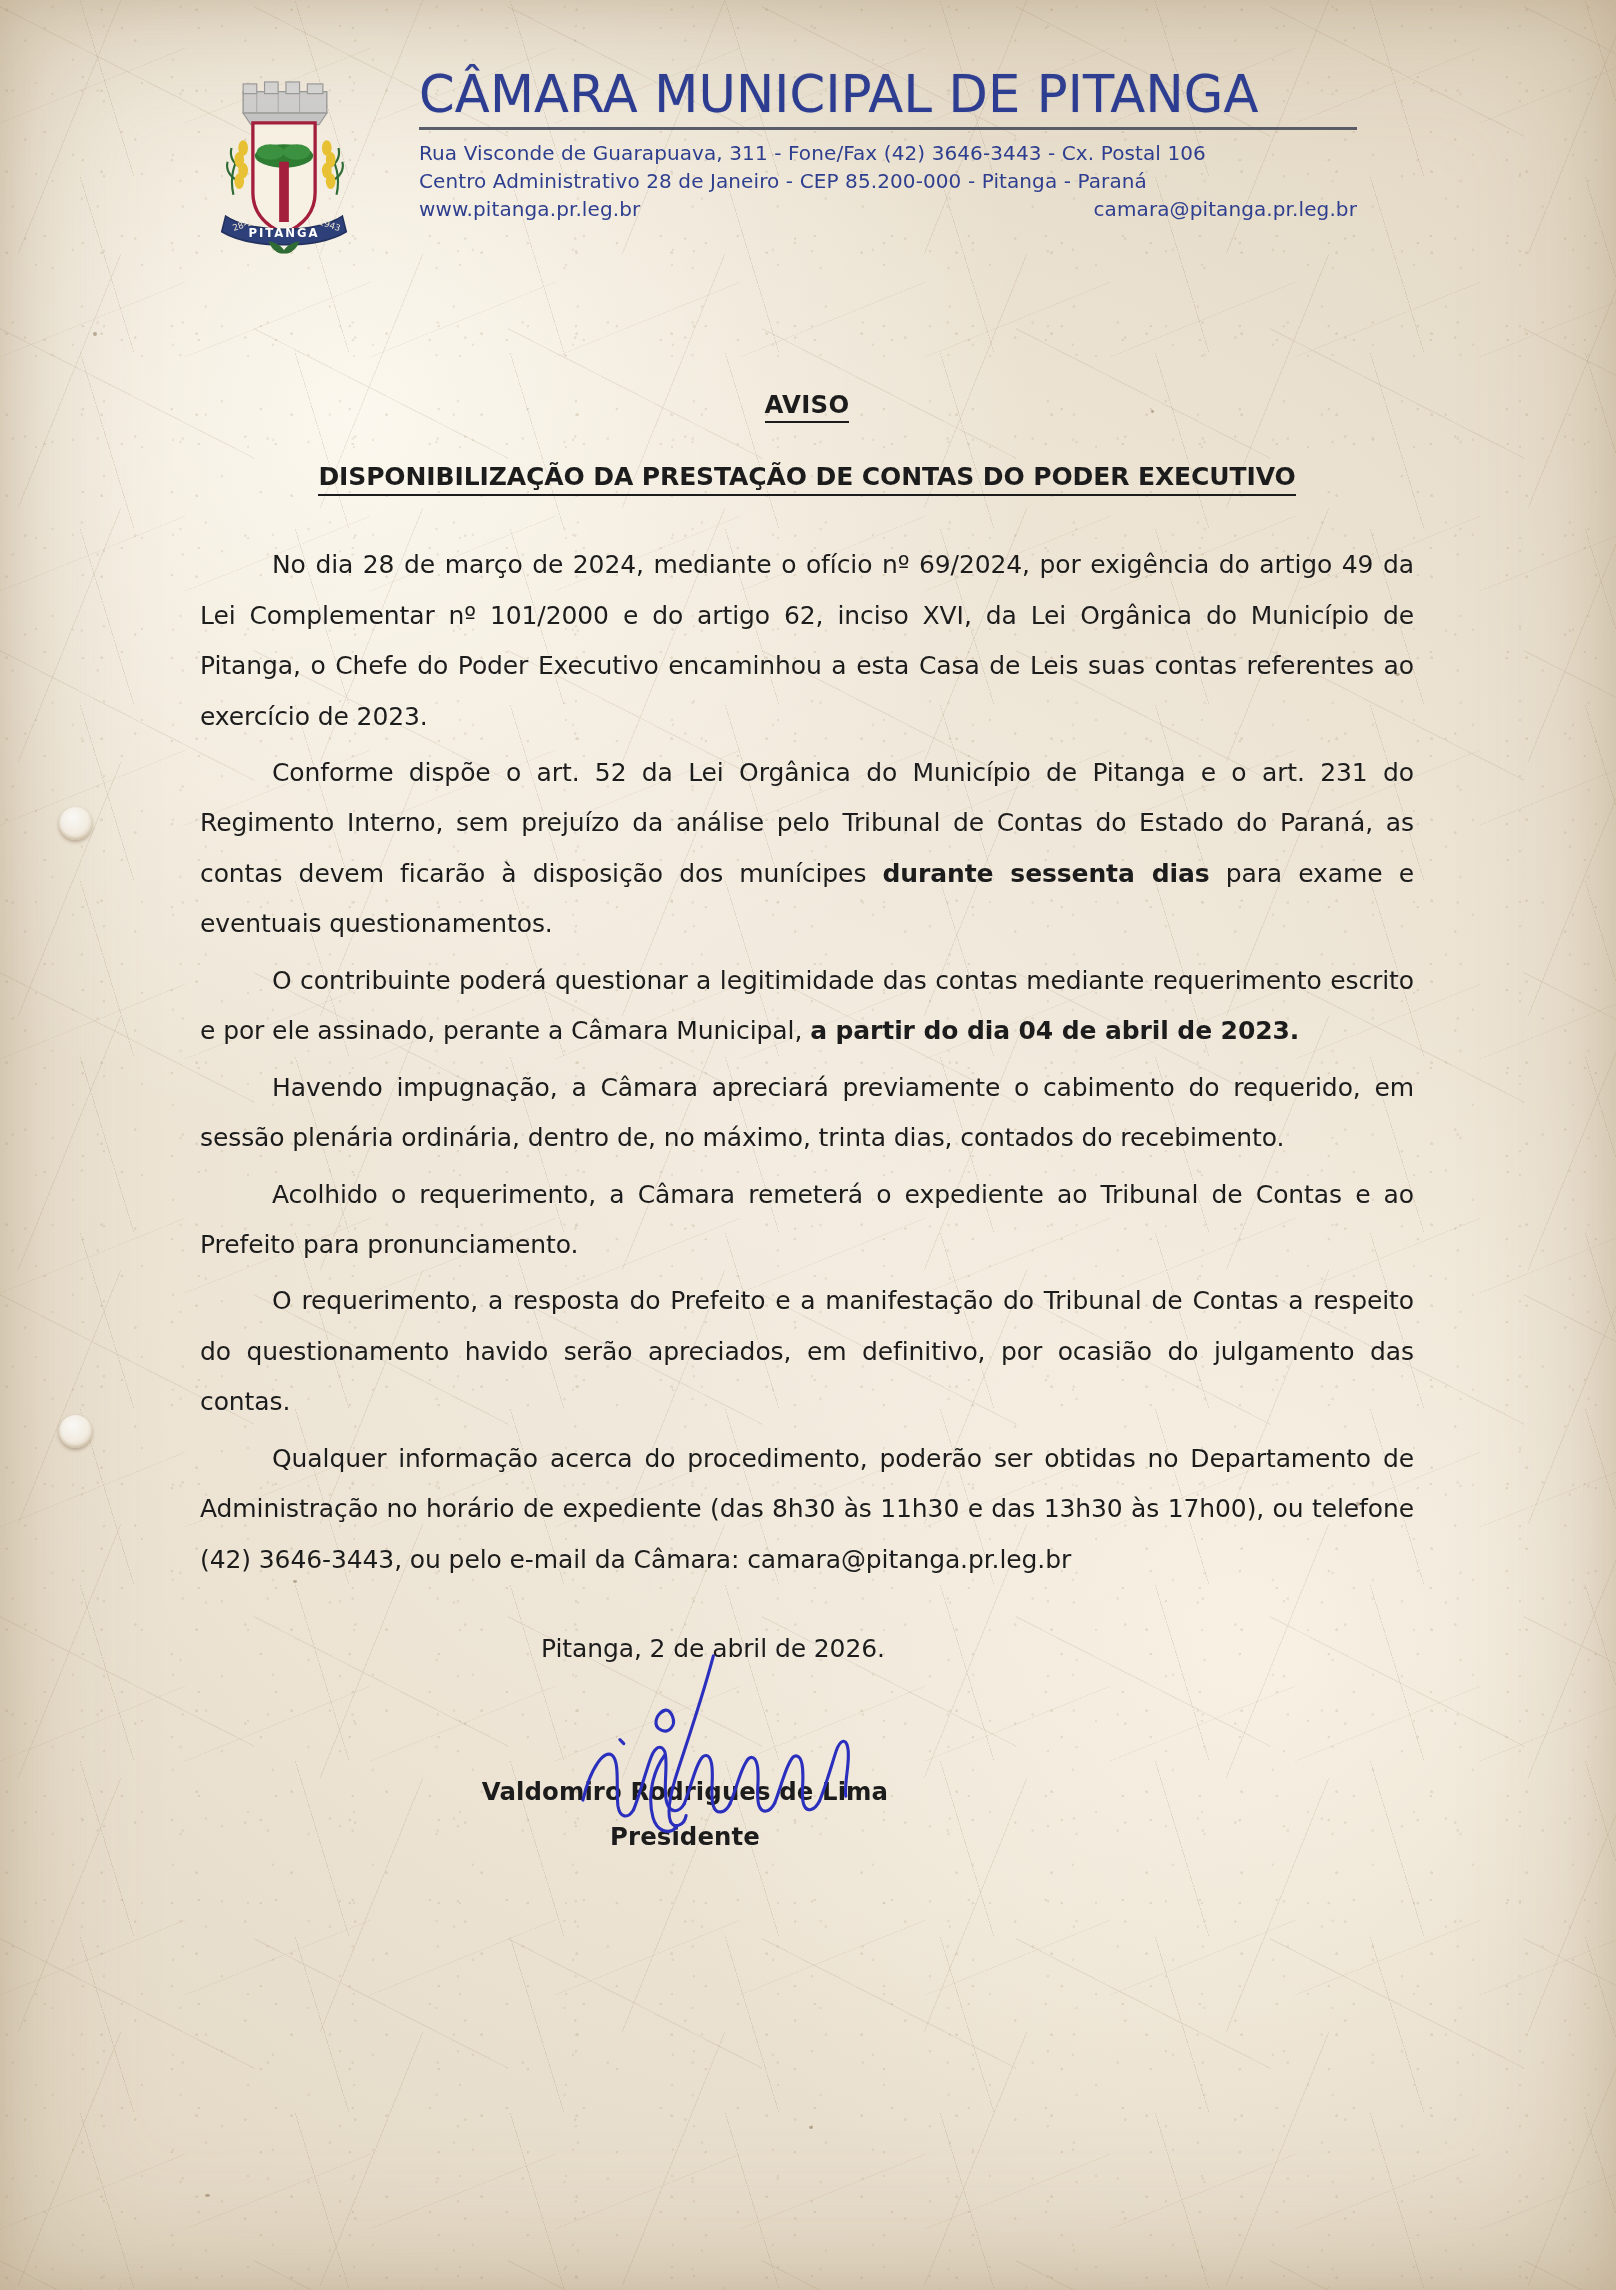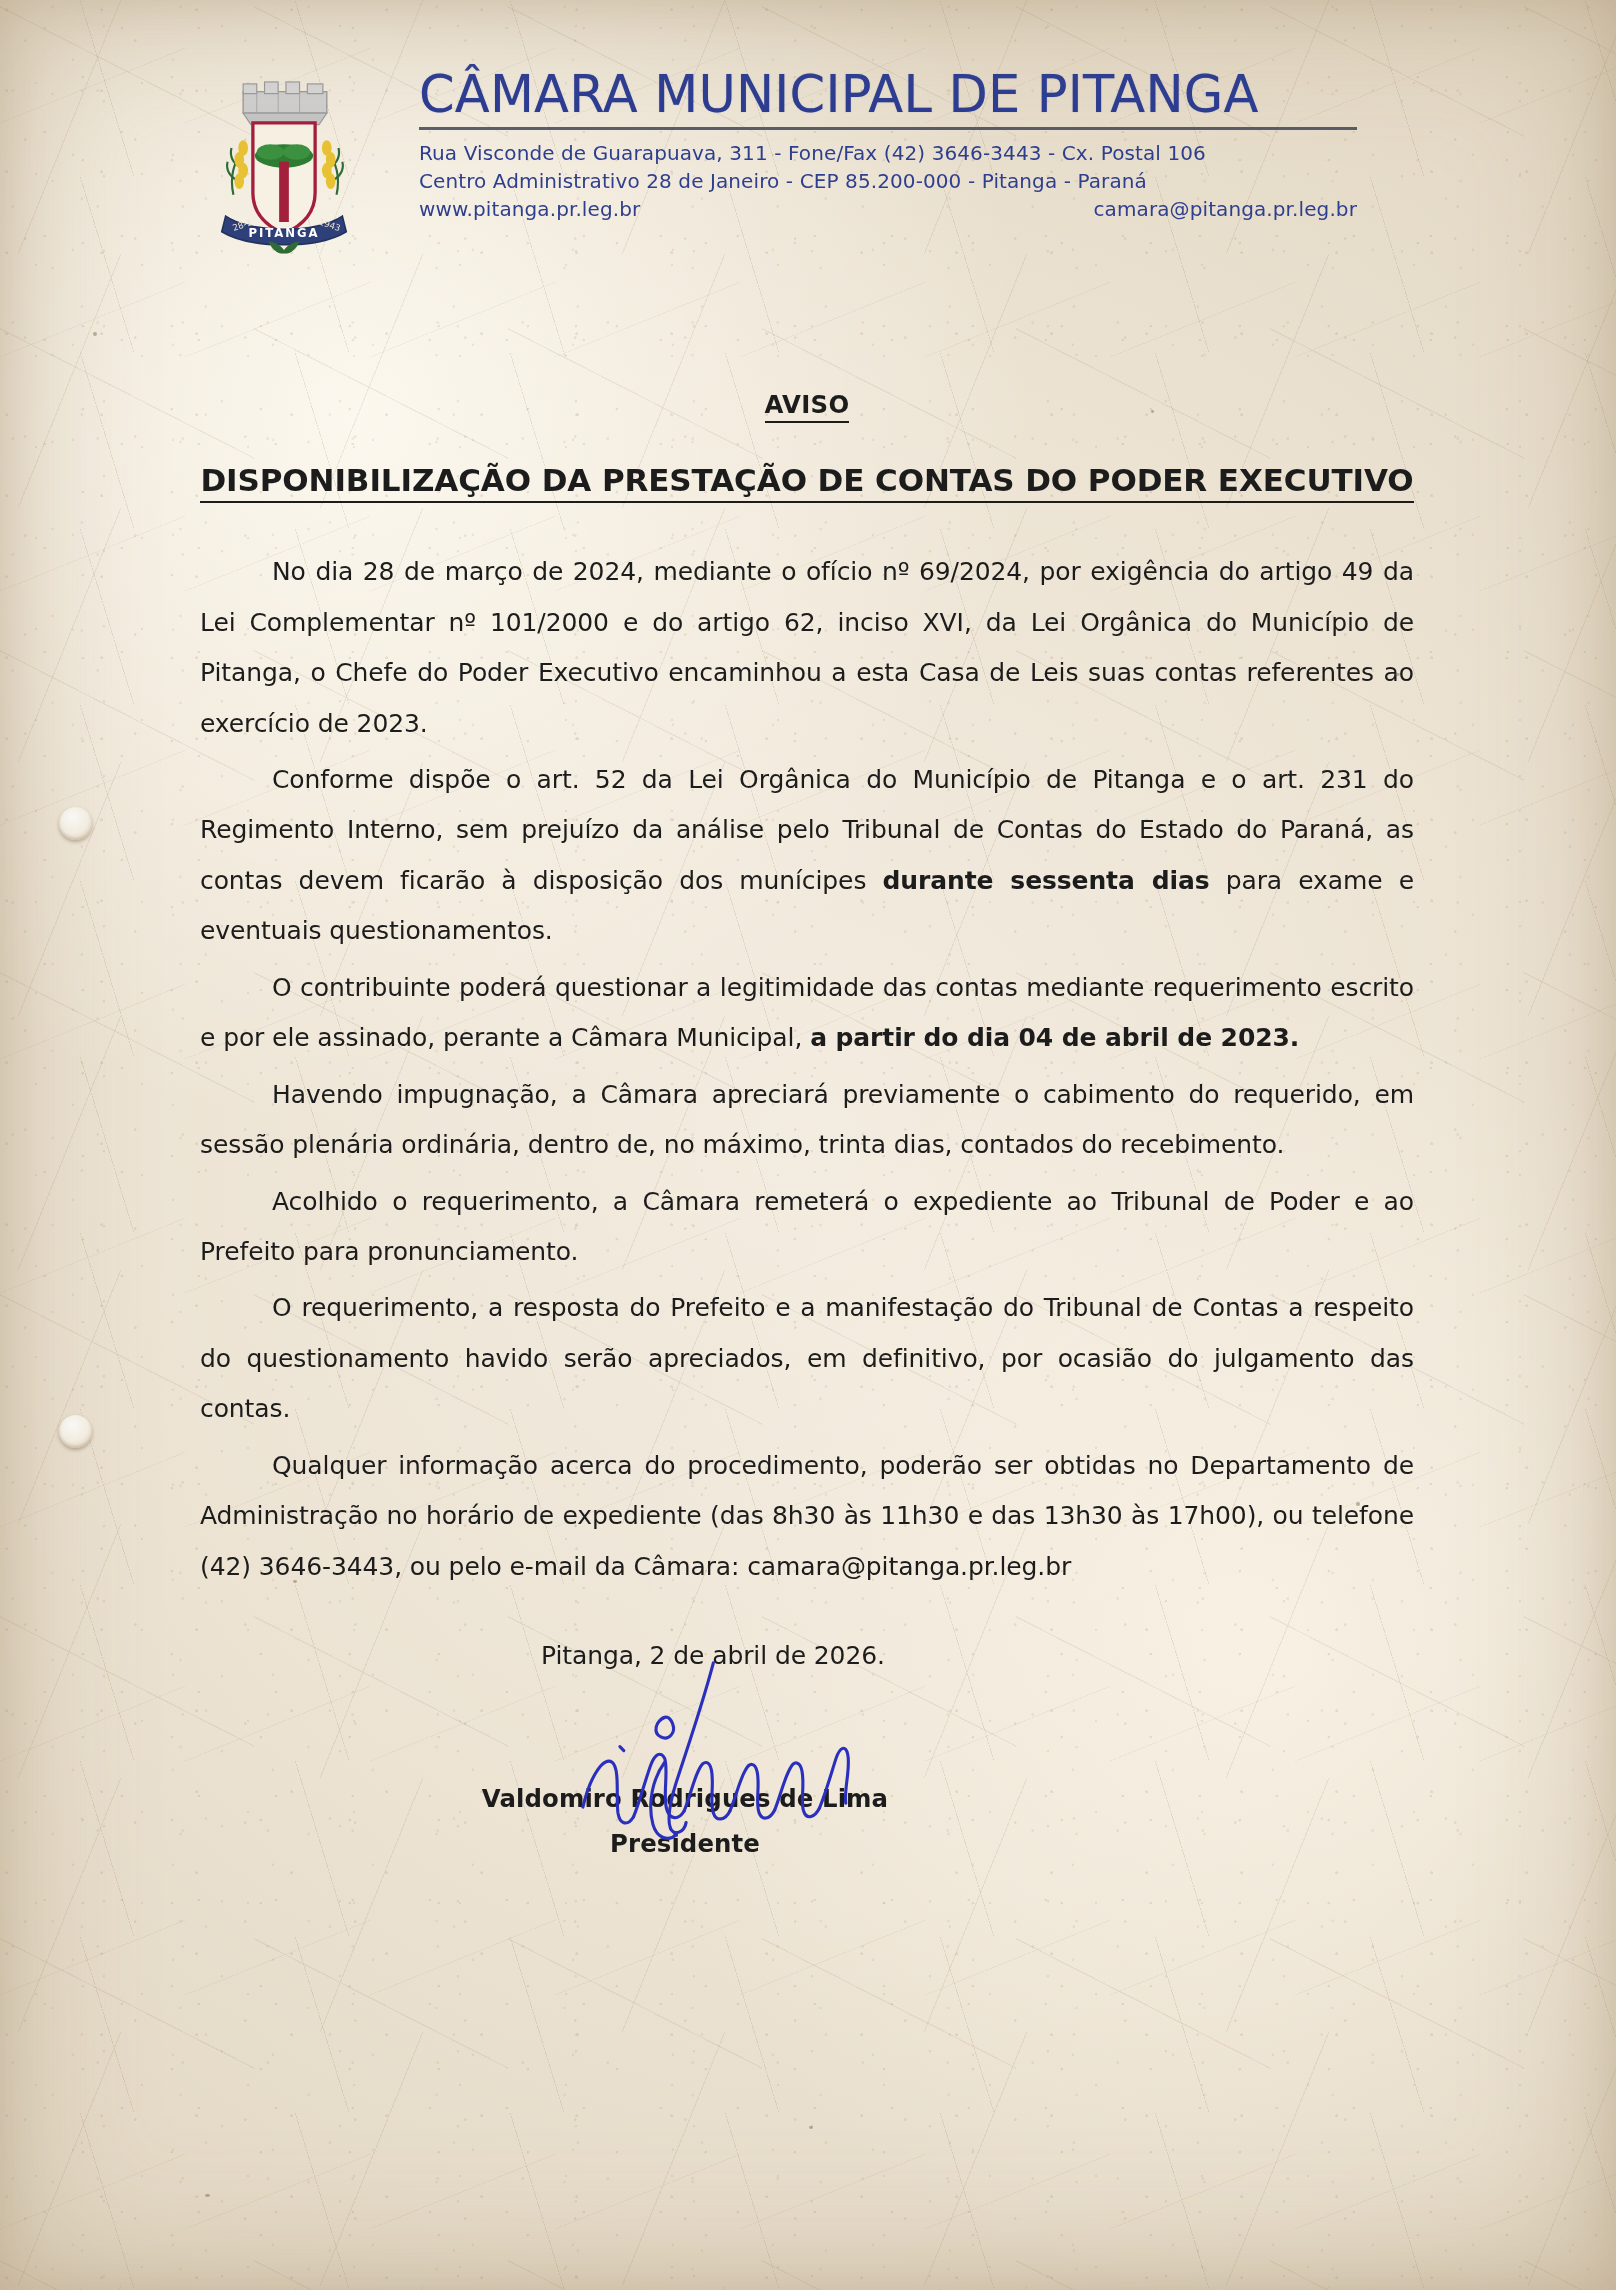--- a/index.html
+++ b/index.html
@@ -80,21 +80,21 @@
     position:absolute;left:200px;top:390px;width:1214px;
     font-family:"DejaVu Sans", sans-serif;
     color:#1c1c1c;
   }
   #aviso{
     text-align:center;font-weight:bold;font-size:24.4px;letter-spacing:0.3px;
     margin:0 0 43px 0;
   }
   #aviso span{border-bottom:2.5px solid #1c1c1c;padding-bottom:2px;margin-top:19px;}
   #subtitle{
-    text-align:center;font-weight:bold;font-size:31px;letter-spacing:-0.1px;
+    text-align:center;font-weight:bold;font-size:25px;letter-spacing:-0.1px;
     margin:0 0 49px 0;white-space:nowrap;
   }
   #subtitle span{border-bottom:2.5px solid #1c1c1c;padding-bottom:2.9px;}
   p.para{
     text-align:justify;text-justify:inter-word;
     font-size:25px;line-height:2.02;margin:0 0 5.9px 0;
     text-indent:72px;letter-spacing:-0.1px;
   }
   p.para b{font-weight:bold;}
   #closing{
@@ -200,21 +200,21 @@
     </div>
 
     <div id="subtitle">
       <span>DISPONIBILIZAÇÃO DA PRESTAÇÃO DE CONTAS DO PODER EXECUTIVO</span>
     </div>
 
     <p class="para"><span>No dia 28 de março de 2024, mediante o ofício nº 69/2024, por exigência do artigo 49 da Lei Complementar nº 101/2000 e do artigo 62, inciso XVI, da Lei Orgânica do Município de Pitanga, o Chefe do Poder Executivo encaminhou a esta Casa de Leis suas contas referentes ao exercício de 2023.</span></p>
     <p class="para"><span>Conforme dispõe o art. 52 da Lei Orgânica do Município de Pitanga e o art. 231 do Regimento Interno, sem prejuízo da análise pelo Tribunal de Contas do Estado do Paraná, as contas devem ficarão à disposição dos munícipes </span><b>durante sessenta dias</b><span> para exame e eventuais questionamentos.</span></p>
     <p class="para"><span>O contribuinte poderá questionar a legitimidade das contas mediante requerimento escrito e por ele assinado, perante a Câmara Municipal, </span><b>a partir do dia 04 de abril de 2023.</b></p>
     <p class="para"><span>Havendo impugnação, a Câmara apreciará previamente o cabimento do requerido, em sessão plenária ordinária, dentro de, no máximo, trinta dias, contados do recebimento.</span></p>
-    <p class="para"><span>Acolhido o requerimento, a Câmara remeterá o expediente ao Tribunal de Poder e ao Prefeito para pronunciamento.</span></p>
+    <p class="para"><span>Acolhido o requerimento, a Câmara remeterá o expediente ao Tribunal de Contas e ao Prefeito para pronunciamento.</span></p>
     <p class="para"><span>O requerimento, a resposta do Prefeito e a manifestação do Tribunal de Contas a respeito do questionamento havido serão apreciados, em definitivo, por ocasião do julgamento das contas.</span></p>
     <p class="para"><span>Qualquer informação acerca do procedimento, poderão ser obtidas no Departamento de Administração no horário de expediente (das 8h30 às 11h30 e das 13h30 às 17h00), ou telefone (42) 3646-3443, ou pelo e-mail da Câmara: camara@pitanga.pr.leg.br</span></p>
 
     <p id="closing" class="para">Pitanga, 2 de abril de 2026.</p>
 
     <div id="signblock">
       <div id="signature">
         <svg viewBox="0 0 420 190" width="410" height="185" aria-hidden="true">
           <g fill="none" stroke="#2b2fbe" stroke-width="3.2" stroke-linecap="round" stroke-linejoin="round">
             <path d="M196 2 C186 40 172 82 160 118 C152 142 148 162 152 172"></path>

